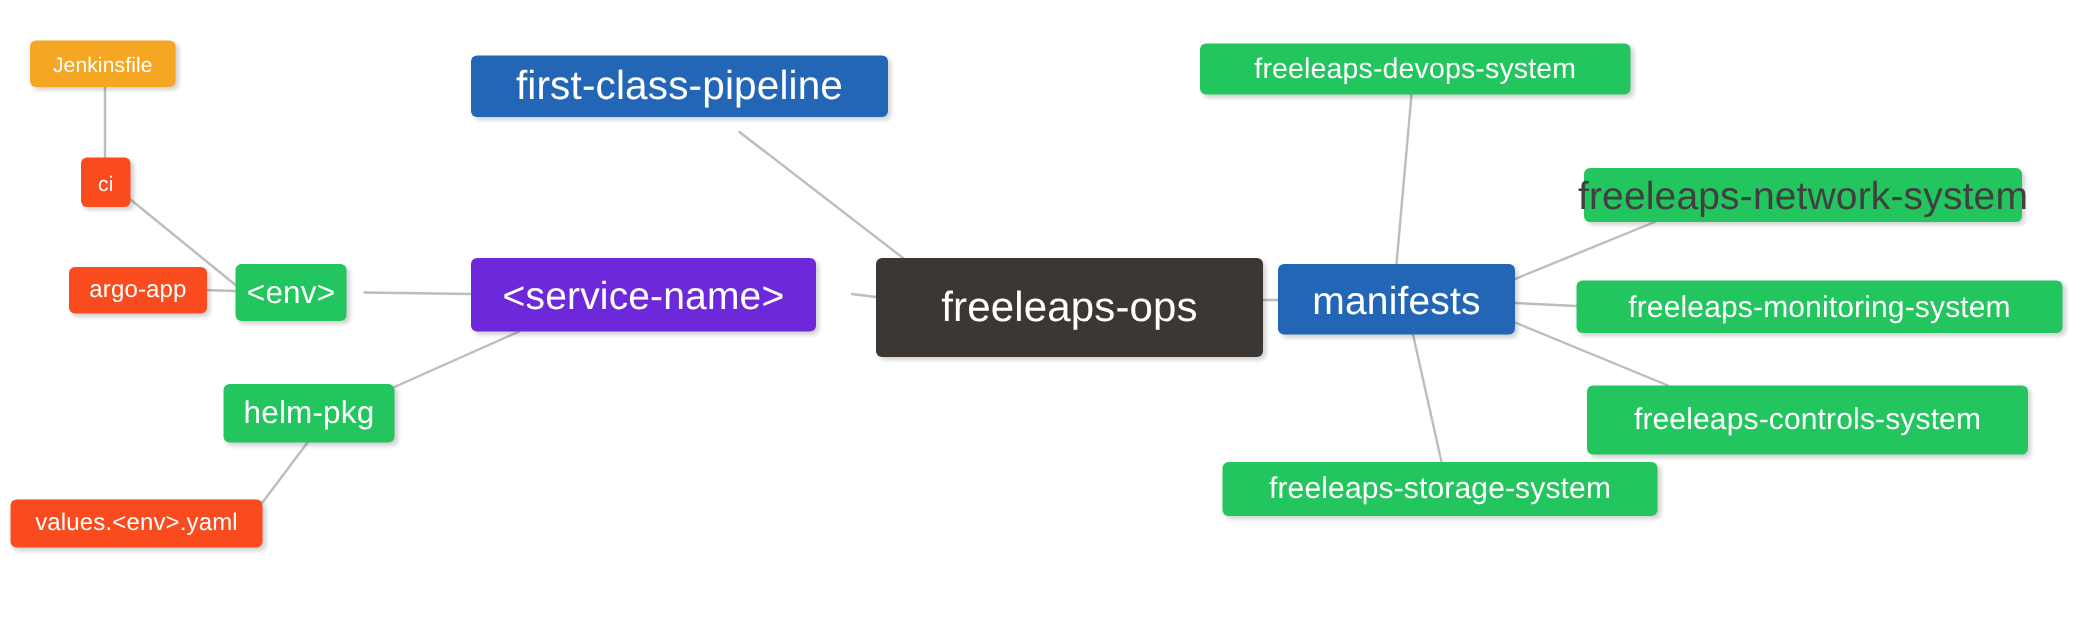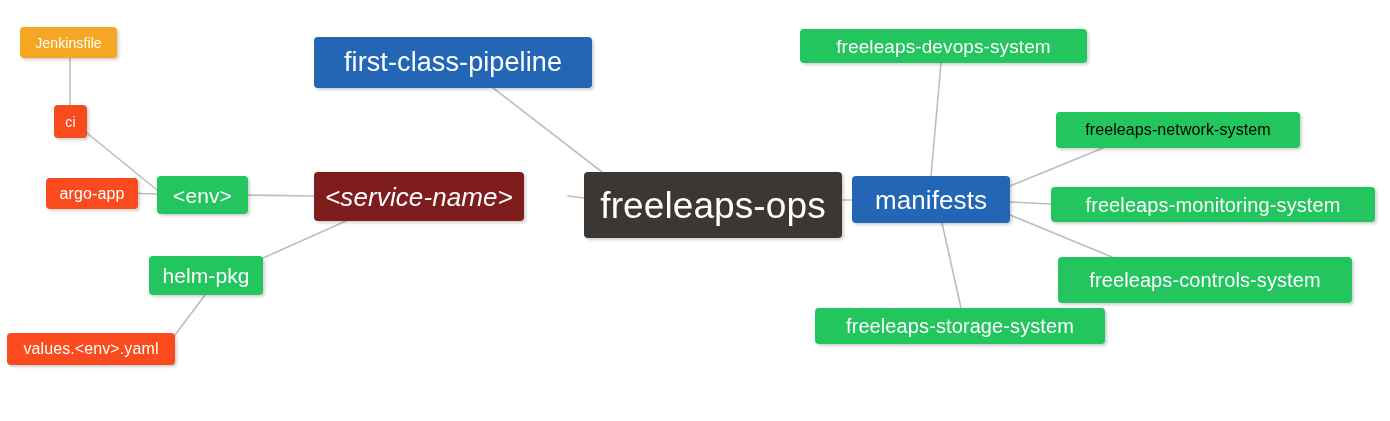--- a/index.html
+++ b/index.html
@@ -68,45 +68,45 @@
   <div id="node-layer">
       <div class="node" style="left: 20px; top: 27px; width: 97px; height: 31px; background: rgb(245, 166, 35); color: rgb(255, 255, 255); font-size: 14px;">
         <span class="node-label">Jenkinsfile</span>
       </div>
       <div class="node" style="left: 54px; top: 105px; width: 33px; height: 33px; background: rgb(249, 75, 30); color: rgb(255, 255, 255); font-size: 14px;">
         <span class="node-label">ci</span>
       </div>
       <div class="node" style="left: 46px; top: 178px; width: 92px; height: 31px; background: rgb(249, 75, 30); color: rgb(255, 255, 255); font-size: 16px;">
         <span class="node-label">argo-app</span>
       </div>
-      <div class="node" style="left: 157px; top: 176px; width: 91px; height: 38px; background: rgb(34, 197, 94); color: rgb(255, 255, 255); font-size: 21px;">
+      <div class="node" style="left: 157px; top: 176px; width: 74px; height: 38px; background: rgb(34, 197, 94); color: rgb(255, 255, 255); font-size: 21px;">
         <span class="node-label">&lt;env&gt;</span>
       </div>
       <div class="node" style="left: 149px; top: 256px; width: 114px; height: 39px; background: rgb(34, 197, 94); color: rgb(255, 255, 255); font-size: 21px; text-align: center;">
         <span class="node-label">helm-pkg</span>
       </div>
       <div class="node" style="left: 7px; top: 333px; width: 168px; height: 32px; background: rgb(249, 75, 30); color: rgb(255, 255, 255); font-size: 16px;">
         <span class="node-label">values.&lt;env&gt;.yaml</span>
       </div>
-      <div class="node" style="left: 314px; top: 37px; width: 278px; height: 51px; background: rgb(35, 102, 181); color: rgb(255, 255, 255); font-size: 27px;">
+      <div class="node" style="left: 314px; top: 37px; width: 278px; height: 41px; background: rgb(35, 102, 181); color: rgb(255, 255, 255); font-size: 27px;">
         <span class="node-label">first-class-pipeline</span>
       </div>
-      <div class="node" style="left: 314px; top: 172px; width: 210px; height: 49px; background: #7f1d1d; color: rgb(255, 255, 255); font-size: 26px; font-style: italic;">
+      <div class="node" style="left: 314px; top: 172px; width: 230px; height: 49px; background: #6d28d9; color: rgb(255, 255, 255); font-size: 26px;">
         <span class="node-label">&lt;service-name&gt;</span>
       </div>
-      <div class="node" style="left: 584px; top: 172px; width: 258px; height: 66px; background: rgb(60, 55, 50); color: rgb(255, 255, 255); font-size: 37px;">
+      <div class="node" style="left: 584px; top: 172px; width: 258px; height: 66px; background: rgb(60, 55, 50); color: rgb(255, 255, 255); font-size: 28px;">
         <span class="node-label">freeleaps-ops</span>
       </div>
       <div class="node" style="left: 852px; top: 176px; width: 158px; height: 47px; background: rgb(35, 102, 181); color: rgb(255, 255, 255); font-size: 26px;">
         <span class="node-label">manifests</span>
       </div>
       <div class="node" style="left: 800px; top: 29px; width: 287px; height: 34px; background: rgb(34, 197, 94); color: rgb(255, 255, 255); font-size: 19px;">
         <span class="node-label">freeleaps-devops-system</span>
       </div>
-      <div class="node" style="left: 1056px; top: 112px; width: 244px; height: 36px; background: rgb(34, 197, 94); color: #000000; font-size: 16px;">
+      <div class="node" style="left: 1056px; top: 112px; width: 292px; height: 36px; background: rgb(34, 197, 94); color: #404040; font-size: 26px;">
         <span class="node-label">freeleaps-network-system</span>
       </div>
       <div class="node" style="left: 1051px; top: 187px; width: 324px; height: 35px; background: rgb(34, 197, 94); color: rgb(255, 255, 255); font-size: 20px;">
         <span class="node-label">freeleaps-monitoring-system</span>
       </div>
       <div class="node" style="left: 1058px; top: 257px; width: 294px; height: 46px; background: rgb(34, 197, 94); color: rgb(255, 255, 255); font-size: 20px;">
         <span class="node-label">freeleaps-controls-system</span>
       </div>
       <div class="node" style="left: 815px; top: 308px; width: 290px; height: 36px; background: rgb(34, 197, 94); color: rgb(255, 255, 255); font-size: 20px;">
         <span class="node-label">freeleaps-storage-system</span>

